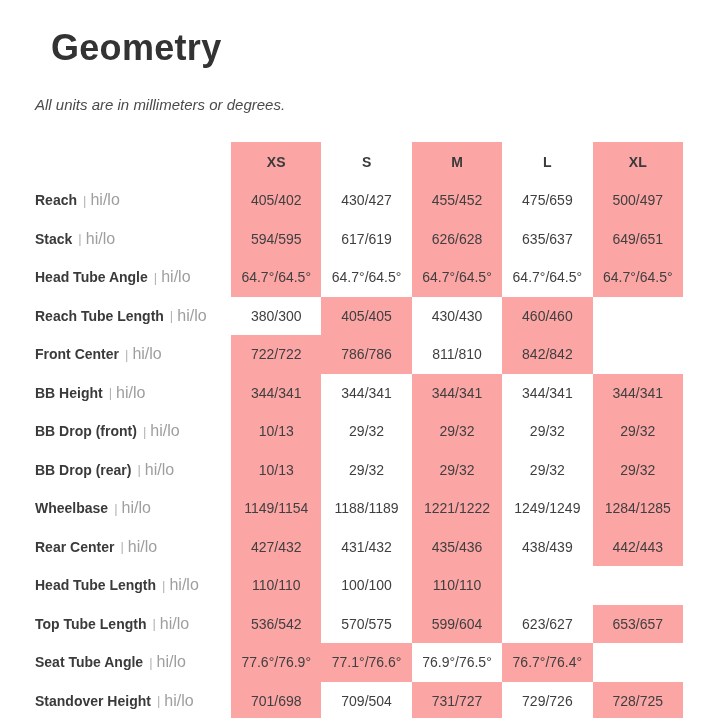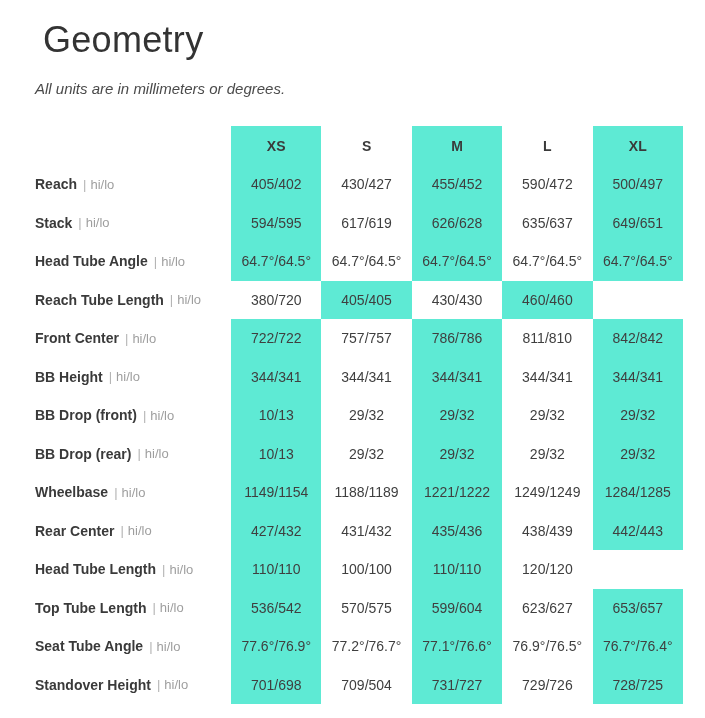--- a/index.html
+++ b/index.html
@@ -5,29 +5,29 @@
   html, body { margin: 0; padding: 0; }
   body {
     width: 705px; height: 718px;
     background: #ffffff;
     font-family: "Liberation Sans", sans-serif;
     color: #3e3e3e;
     overflow: hidden;
   }
   .page { padding: 10px 0 0 35px; }
   .title {
-    margin: 8px;
+    margin: 16px;
     font-size: 36px;
     line-height: 44px;
-    font-weight: 400;
+    font-weight: 700;
     color: #333333;
     letter-spacing: 0.3px;
   }
   .subtitle {
-    margin: 18px 0 0 0;
+    margin: 26px 0 0 0;
     font-style: italic;
     font-size: 15px;
     line-height: 18px;
     color: #4a4a4a;
   }
   .geo-table { margin-top: 28px; }
   .tr { display: flex; align-items: stretch; height: 38.5px; }
   .tr.header { height: 39px; }
   .td, .th {
     display: flex; align-items: center;
@@ -38,24 +38,24 @@
     white-space: nowrap;
   }
   .cell {
     width: 90.4px;
     justify-content: center;
     text-align: center;
     font-size: 14px;
     color: #3f3f3f;
   }
   .th.cell { font-weight: 700; color: #3a3a3a; }
-  .shade { background: #5eead4; }
+  .shade { background: #fca5a5; }
   .row-name { font-weight: 700; color: #3a3a3a; }
   .sep { color: #b3b3b3; margin: 0 4px 0 6px; font-size: 13px; }
-  .hilo { color: #9e9e9e; font-size: 13px; }
+  .hilo { color: #9e9e9e; font-size: 16px; }
 </style>
 </head>
 <body>
 
 <div class="page">
   <h1 class="title">Geometry</h1>
   <p class="subtitle">All units are in millimeters or degrees.</p>
 
   <div class="geo-table">
 
@@ -70,21 +70,21 @@
 
     <div class="tr">
       <div class="td label-cell">
         <span class="row-name">Reach</span>
         <span class="sep">|</span>
         <span class="hilo">hi/lo</span>
       </div>
       <div class="td cell shade">405/402</div>
       <div class="td cell">430/427</div>
       <div class="td cell shade">455/452</div>
-      <div class="td cell">590/472</div>
+      <div class="td cell">475/659</div>
       <div class="td cell shade">500/497</div>
     </div>
 
     <div class="tr">
       <div class="td label-cell">
         <span class="row-name">Stack</span>
         <span class="sep">|</span>
         <span class="hilo">hi/lo</span>
       </div>
       <div class="td cell shade">594/595</div>
@@ -106,34 +106,33 @@
       <div class="td cell">64.7°/64.5°</div>
       <div class="td cell shade">64.7°/64.5°</div>
     </div>
 
     <div class="tr">
       <div class="td label-cell">
         <span class="row-name">Reach Tube Length</span>
         <span class="sep">|</span>
         <span class="hilo">hi/lo</span>
       </div>
-      <div class="td cell">380/720</div>
+      <div class="td cell">380/300</div>
       <div class="td cell shade">405/405</div>
       <div class="td cell">430/430</div>
       <div class="td cell shade">460/460</div>
     </div>
 
     <div class="tr">
       <div class="td label-cell">
         <span class="row-name">Front Center</span>
         <span class="sep">|</span>
         <span class="hilo">hi/lo</span>
       </div>
       <div class="td cell shade">722/722</div>
-      <div class="td cell">757/757</div>
       <div class="td cell shade">786/786</div>
       <div class="td cell">811/810</div>
       <div class="td cell shade">842/842</div>
     </div>
 
     <div class="tr">
       <div class="td label-cell">
         <span class="row-name">BB Height</span>
         <span class="sep">|</span>
         <span class="hilo">hi/lo</span>
@@ -199,21 +198,20 @@
 
     <div class="tr">
       <div class="td label-cell">
         <span class="row-name">Head Tube Length</span>
         <span class="sep">|</span>
         <span class="hilo">hi/lo</span>
       </div>
       <div class="td cell shade">110/110</div>
       <div class="td cell">100/100</div>
       <div class="td cell shade">110/110</div>
-      <div class="td cell">120/120</div>
     </div>
 
     <div class="tr">
       <div class="td label-cell">
         <span class="row-name">Top Tube Length</span>
         <span class="sep">|</span>
         <span class="hilo">hi/lo</span>
       </div>
       <div class="td cell shade">536/542</div>
       <div class="td cell">570/575</div>
@@ -222,21 +220,20 @@
       <div class="td cell shade">653/657</div>
     </div>
 
     <div class="tr">
       <div class="td label-cell">
         <span class="row-name">Seat Tube Angle</span>
         <span class="sep">|</span>
         <span class="hilo">hi/lo</span>
       </div>
       <div class="td cell shade">77.6°/76.9°</div>
-      <div class="td cell">77.2°/76.7°</div>
       <div class="td cell shade">77.1°/76.6°</div>
       <div class="td cell">76.9°/76.5°</div>
       <div class="td cell shade">76.7°/76.4°</div>
     </div>
 
     <div class="tr">
       <div class="td label-cell">
         <span class="row-name">Standover Height</span>
         <span class="sep">|</span>
         <span class="hilo">hi/lo</span>

